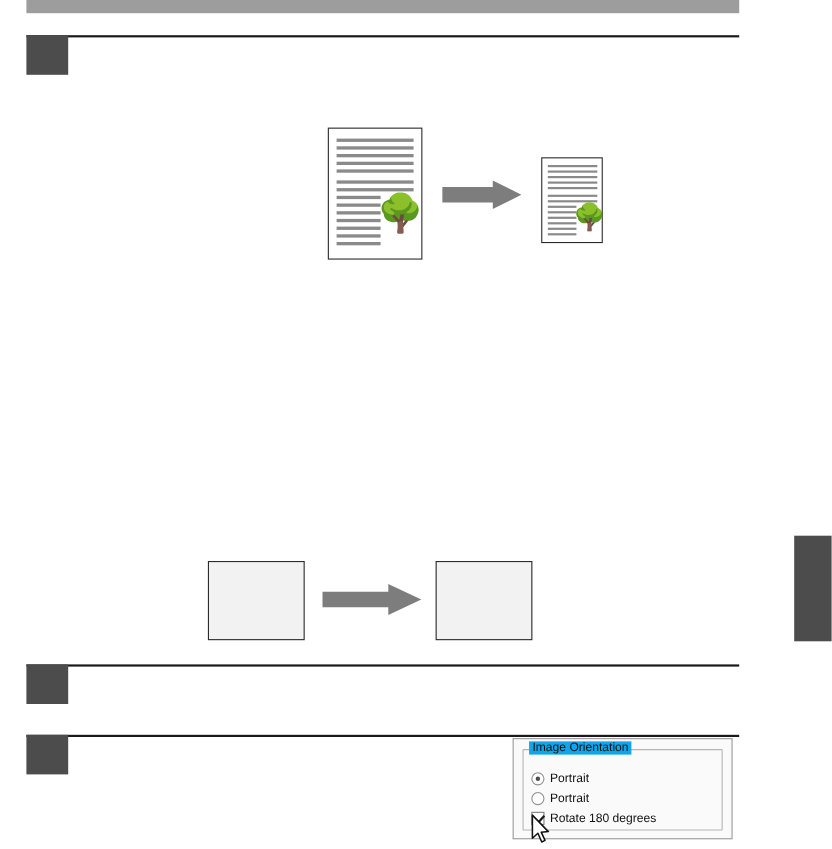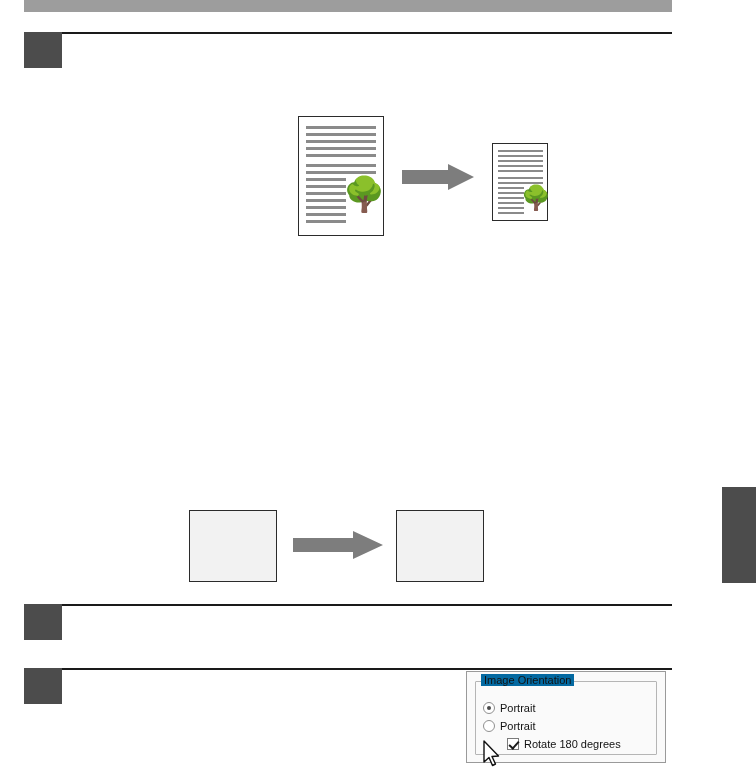--- a/index.html
+++ b/index.html
@@ -117,21 +117,21 @@
     right: 8px;
     bottom: 7px;
     border: 1px solid #b5b5b5;
     border-radius: 1px;
     box-sizing: border-box;
   }
   .panel-legend {
     position: absolute;
     left: 14px;
     top: 2px;
-    background: #0369a1;
+    background: #0ea5e9;
     padding: 0 3px;
     font-size: 11px;
     color: #111;
     white-space: nowrap;
   }
   .opt-row {
     position: absolute;
     left: 16px;
     display: flex;
     align-items: center;
@@ -274,21 +274,21 @@
   <div class="opt-row" style="top:30px;">
     <span class="radio checked"></span>
     <span>Portrait</span>
   </div>
 
   <div class="opt-row" style="top:48px;">
     <span class="radio"></span>
     <span>Portrait</span>
   </div>
 
-  <div class="opt-row" style="top:66px;padding-left:24px;">
+  <div class="opt-row" style="top:66px;">
     <span class="checkbox checked"></span>
     <span>Rotate 180 degrees</span>
   </div>
 </div>
 
 <svg class="cursor" viewBox="0 0 20 28">
   <path d="M2,1 L2,22 L7,17.5 L10.5,25.5 L13.5,24 L10,16.5 L16.5,16 Z" fill="#ffffff" stroke="#111111" stroke-width="1.4" stroke-linejoin="round"></path>
 </svg>
 
 </body></html>

